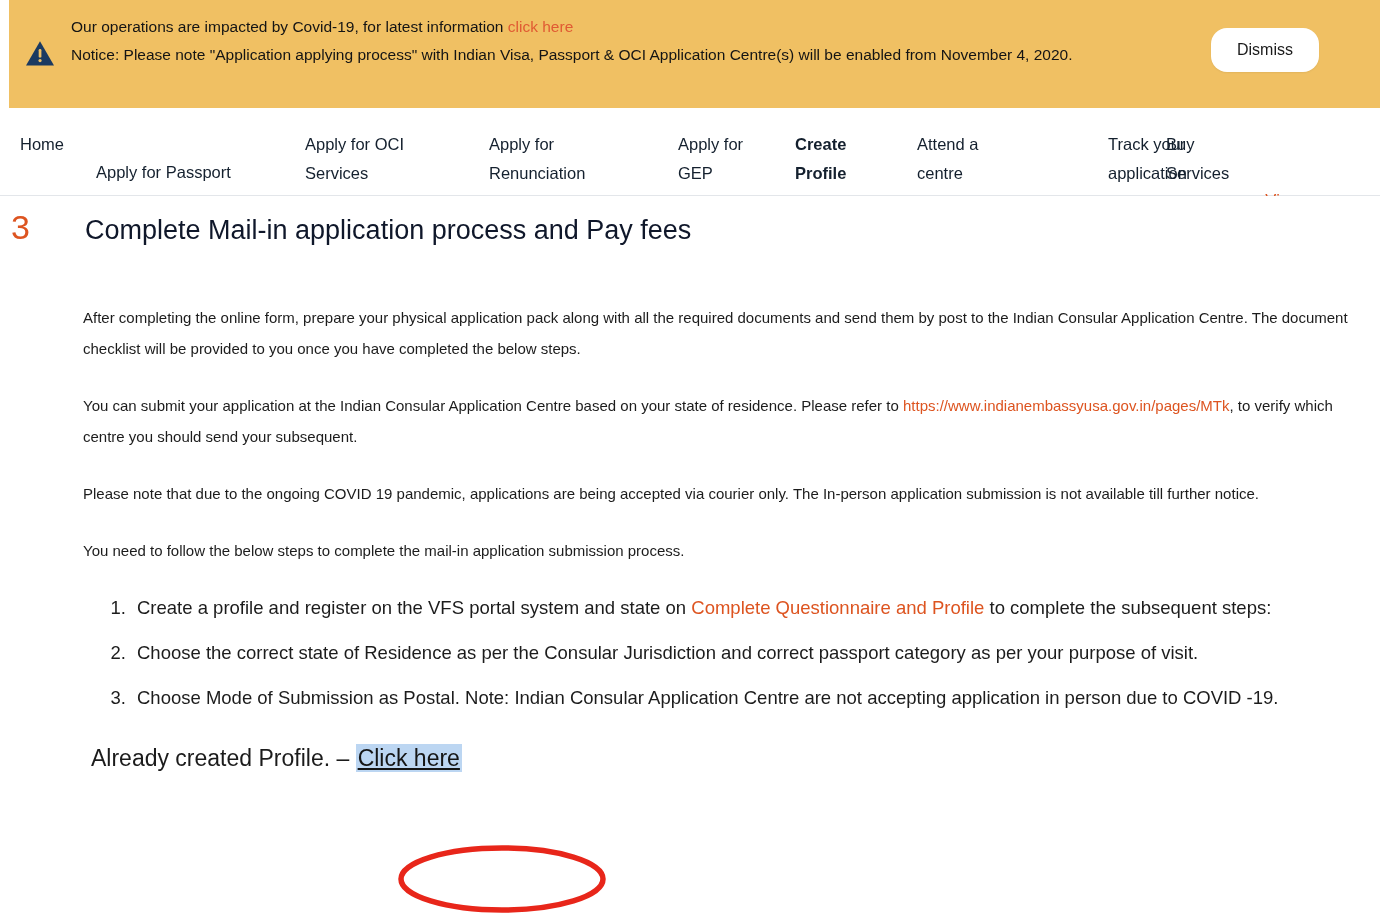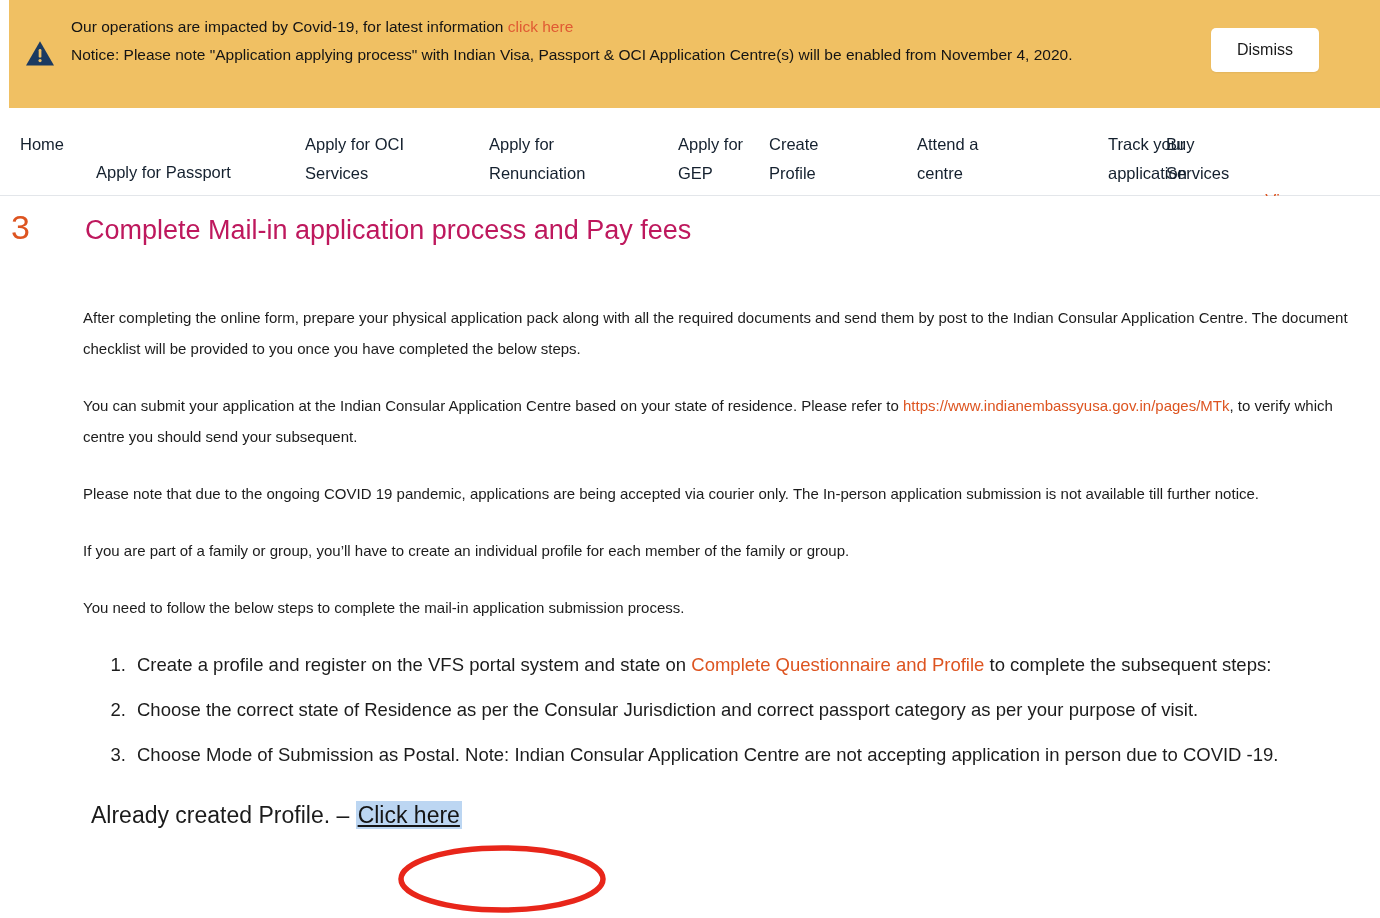--- a/index.html
+++ b/index.html
@@ -46,21 +46,21 @@
     text-decoration: none;
     cursor: pointer;
   }
   .banner-actions {
     flex: 0 0 auto;
     padding: 18px 32px 0 10px;
   }
   .dismiss-btn {
     background: #ffffff;
     border: none;
-    border-radius: 5px;
+    border-radius: 16px;
     padding: 13px 26px;
     font-size: 16px;
     font-family: "Liberation Sans", sans-serif;
     color: #1a1a1a;
     cursor: pointer;
     box-shadow: 0 1px 2px rgba(0,0,0,0.06);
   }
 
   
   .navbar {
@@ -118,21 +118,21 @@
     flex: 0 0 85px;
     text-align: left;
     padding-left: 11px;
     font-size: 34px;
     color: #dd5420;
     font-weight: 400;
     line-height: 1;
   }
   .heading-text {
     font-size: 27px;
-    color: #be185d;
+    color: #0f172a;
     font-weight: 400;
     line-height: 1.2;
   }
 
   .body-wrap {
     padding: 56px 18px 0 83px;
   }
   p.para {
     margin: 0 0 26px 0;
     font-size: 15px;
@@ -205,21 +205,21 @@
 <div class="navbar">
   <div class="nav-item" style="left:20px;">Home</div>
   <div class="nav-item active" style="left:96px;margin-top:28px;">Apply for Passport
 Services</div>
   <div class="nav-item" style="left:305px;">Apply for OCI
 Services</div>
   <div class="nav-item" style="left:489px;">Apply for
 Renunciation</div>
   <div class="nav-item" style="left:678px;">Apply for
 GEP</div>
-  <div class="nav-item" style="left:769px;">Create
+  <div class="nav-item" style="left:795px;font-weight:bold;">Create
 Profile</div>
   <div class="nav-item" style="left:917px;">Attend a
 centre</div>
   <div class="nav-item" style="left:1108px;">Track your
 application</div>
   <div class="nav-item" style="left:1166px;">Buy
 Services</div>
 </div>
 
 <div class="view-more">View more  ↑</div>
@@ -232,21 +232,20 @@
   </div>
 
   <div class="body-wrap">
 
     <p class="para">After completing the online form, prepare your physical application pack along with all the required documents and send them by post to the Indian Consular Application Centre. The document checklist will be provided to you once you have completed the below steps.</p>
 
     <p class="para"><span>You can submit your application at the Indian Consular Application Centre based on your state of residence. Please refer to </span><span class="inline-link">https://www.indianembassyusa.gov.in/pages/MTk</span><span>, to verify which centre you should send your subsequent.</span></p>
 
     <p class="para">Please note that due to the ongoing COVID 19 pandemic, applications are being accepted via courier only. The In-person application submission is not available till further notice.</p>
 
-    <p class="para">If you are part of a family or group, you’ll have to create an individual profile for each member of the family or group.</p>
 
     <p class="para">You need to follow the below steps to complete the mail-in application submission process.</p>
 
     <ol class="steps">
       <li><span>Create a profile and register on the VFS portal system and state on </span><span class="inline-link">Complete Questionnaire and Profile</span><span> to complete the subsequent steps:</span></li>
       <li>Choose the correct state of Residence as per the Consular Jurisdiction and correct passport category as per your purpose of visit.</li>
       <li>Choose Mode of Submission as Postal. Note: Indian Consular Application Centre are not accepting application in person due to COVID -19.</li>
     </ol>
 
     <div class="closing"><span>Already created Profile. – </span><span class="selected-link">Click here</span></div>

